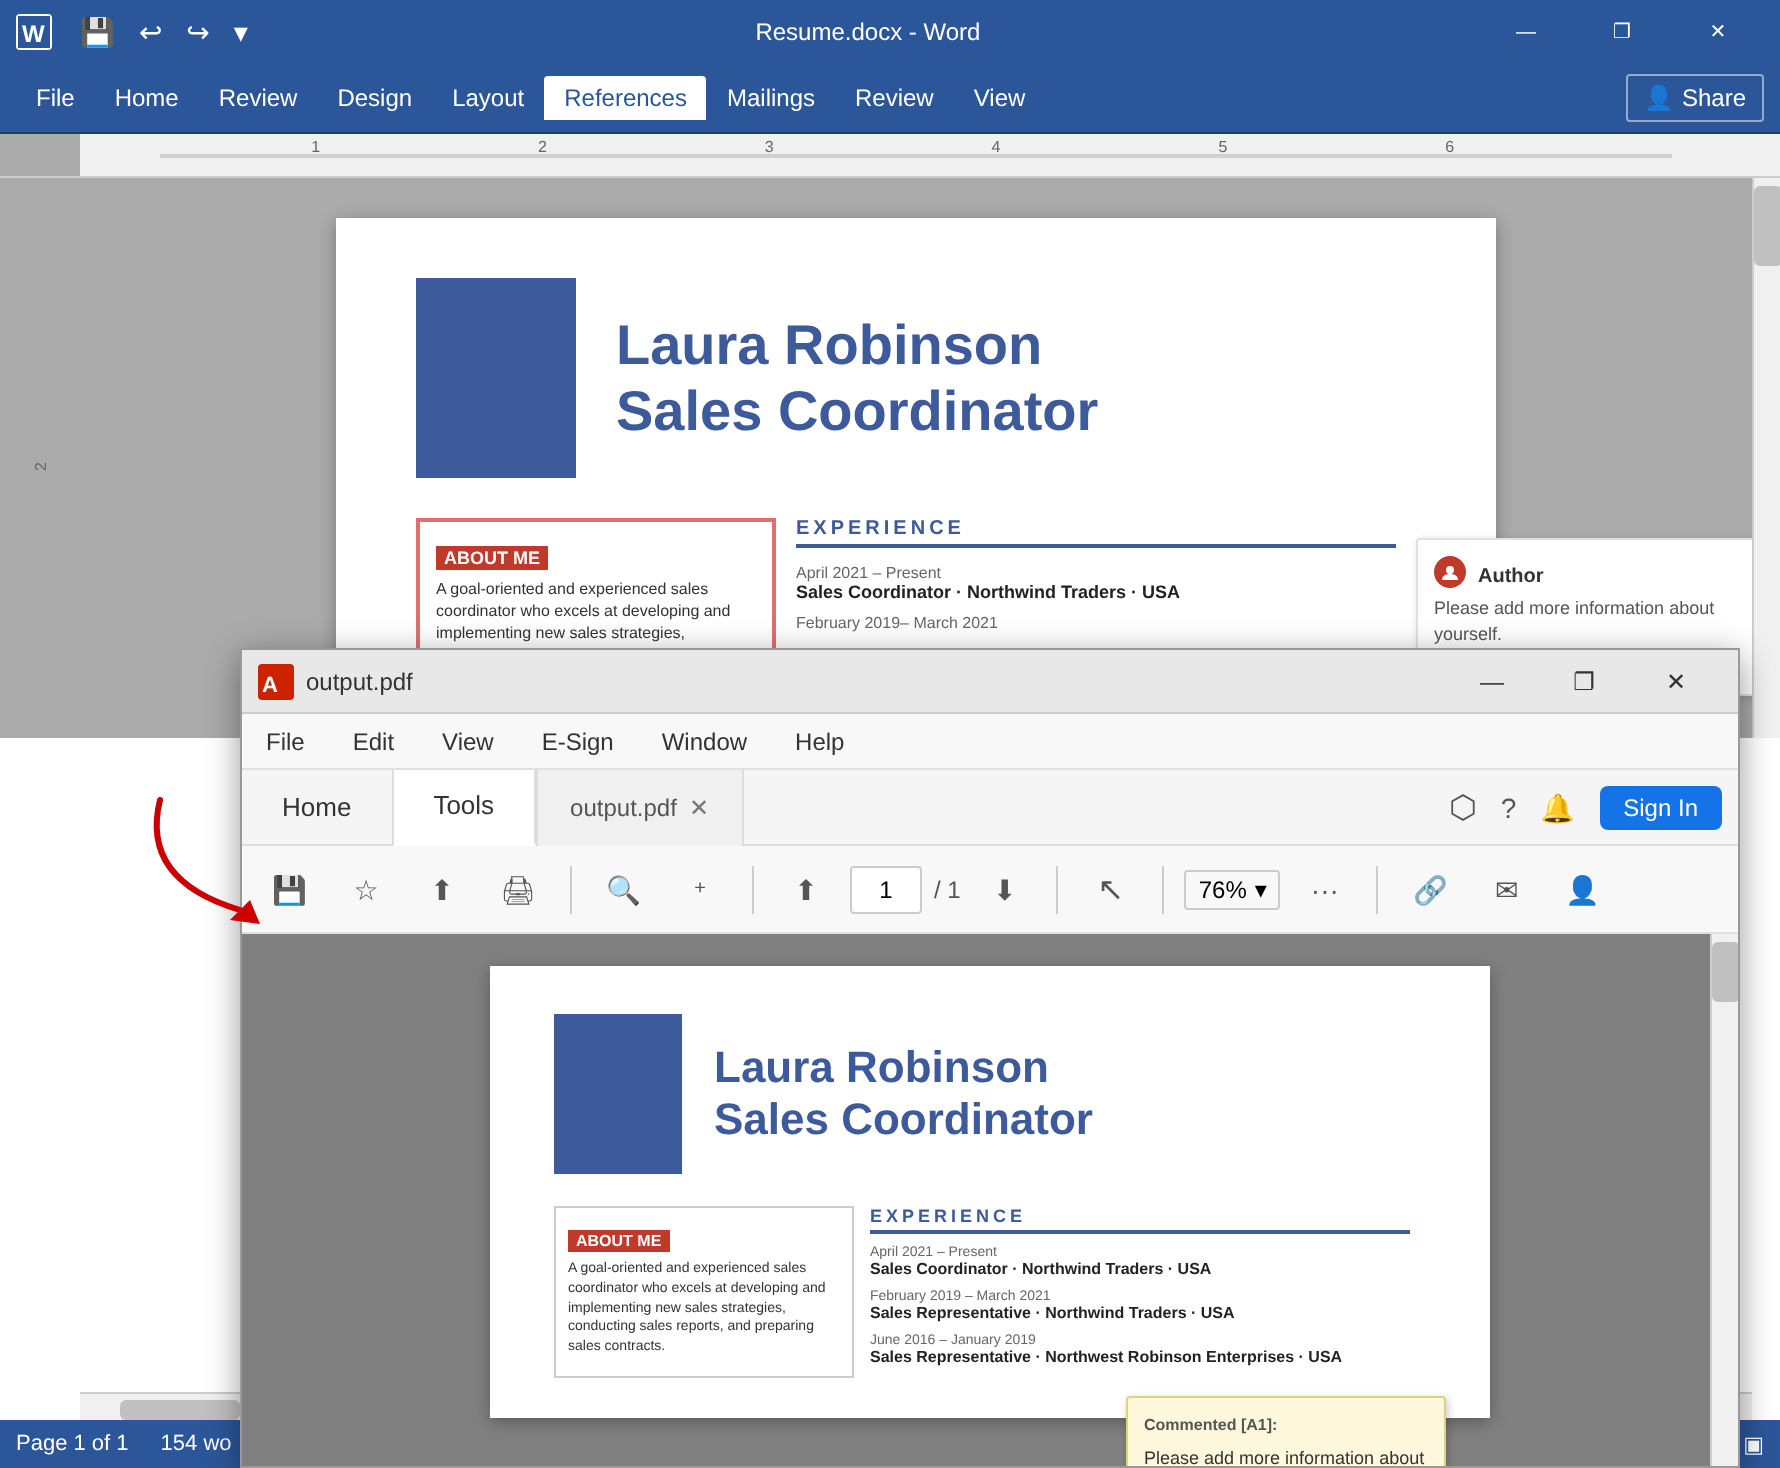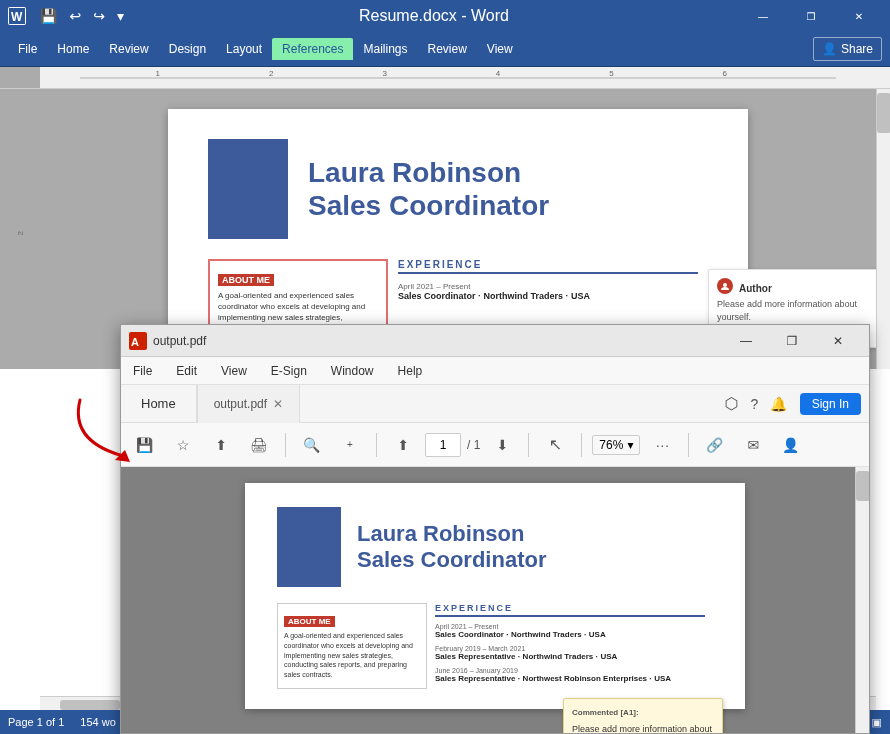--- a/index.html
+++ b/index.html
@@ -8,29 +8,29 @@
     
     .word-window { width: 890px; height: 734px; background: #fff; position: absolute; top: 0; left: 0; }
 
     
     .title-bar { background: #2b579a; height: 32px; display: flex; align-items: center; padding: 0 8px; color: white; font-size: 12px; }
     .title-bar-left { display: flex; align-items: center; gap: 6px; }
     .title-bar-icon { width: 18px; height: 18px; background: #fff; display: flex; align-items: center; justify-content: center; border-radius: 2px; }
     .title-bar-icon svg { width: 16px; height: 16px; }
     .quick-access { display: flex; gap: 4px; margin-left: 4px; }
     .qa-btn { color: white; font-size: 14px; cursor: pointer; padding: 2px 4px; border-radius: 2px; }
-    .title-center { flex: 1; text-align: center; font-size: 16px; color: white; }
+    .title-center { flex: 1; text-align: center; font-size: 12px; color: white; }
     .title-controls { display: flex; gap: 2px; }
     .title-ctrl-btn { width: 46px; height: 32px; display: flex; align-items: center; justify-content: center; color: white; cursor: pointer; font-size: 10px; }
 
     
     .ribbon { background: #2b579a; border-bottom: 1px solid #1a3d6e; }
     .ribbon-tabs { display: flex; align-items: center; padding: 0 8px; height: 34px; }
     .ribbon-tab { color: white; font-size: 12px; padding: 4px 10px; cursor: pointer; border-radius: 2px 2px 0 0; }
-    .ribbon-tab.active { background: #86efac; color: #2b579a; }
+    .ribbon-tab.active { background: #ffffff; color: #2b579a; }
     .ribbon-share { margin-left: auto; display: flex; align-items: center; color: white; font-size: 12px; gap: 4px; cursor: pointer; padding: 4px 8px; border: 1px solid rgba(255,255,255,0.5); border-radius: 2px; }
 
     
     .ruler-area { background: #f0f0f0; height: 22px; border-bottom: 1px solid #ccc; display: flex; align-items: center; padding: 0 40px; position: relative; overflow: hidden; }
 
     
     .word-content { display: flex; background: #ababab; height: calc(100% - 90px - 22px); }
     .word-sidebar-left { width: 40px; background: #ababab; display: flex; flex-direction: column; align-items: center; padding-top: 8px; }
     .scroll-bar-v { width: 14px; background: #f0f0f0; border-left: 1px solid #ccc; }
     .scroll-thumb { width: 14px; height: 40px; background: #c0c0c0; margin-top: 4px; border-radius: 3px; }
@@ -212,20 +212,21 @@
 
         <div class="resume-body-word" style="position:relative;">
           <div class="about-section-word">
             <div class="about-label-word">ABOUT ME</div>
             <div class="about-text-word">A goal-oriented and experienced sales coordinator who excels at developing and implementing new sales strategies, conducting sales reports, and preparing sales contracts.</div>
           </div>
           <div class="exp-section-word">
             <div class="exp-label-word">EXPERIENCE</div>
             <div class="exp-date-word">April 2021 – Present</div>
             <div class="exp-title-word">Sales Coordinator · Northwind Traders · USA</div>
+            <div class="exp-date-word" style="margin-top:6px;">February 2019– March 2021</div>
           </div>
 
           <div class="word-comment">
             <div class="comment-header">
               <div class="comment-avatar">
                 <svg width="10" height="10" viewBox="0 0 10 10">
                     <circle cx="5" cy="4" r="2" fill="white"></circle>
                     <path d="M1 9c0-2.2 1.8-3 4-3s4 .8 4 3" fill="white"></path>
                   </svg>
               </div>
@@ -294,20 +295,21 @@
     <span class="pdf-menu-item">File</span>
     <span class="pdf-menu-item">Edit</span>
     <span class="pdf-menu-item">View</span>
     <span class="pdf-menu-item">E-Sign</span>
     <span class="pdf-menu-item">Window</span>
     <span class="pdf-menu-item">Help</span>
   </div>
 
   <div class="pdf-toolbar-tabs">
     <div class="pdf-tab">Home</div>
+    <div class="pdf-tab active">Tools</div>
     <div class="pdf-tab-file">
       <span>output.pdf</span>
       <span class="pdf-tab-close">✕</span>
     </div>
     <div style="flex:1; display:flex; justify-content:flex-end; align-items:center; padding-right:8px; gap:12px;">
       <span style="font-size:16px; color:#555; cursor:pointer;">⬡</span>
       <span style="font-size:14px; color:#555; cursor:pointer;">?</span>
       <span style="font-size:14px; color:#555; cursor:pointer;">🔔</span>
       <div style="background:#1473e6; color:white; border-radius:4px; padding:4px 12px; font-size:12px; cursor:pointer;">Sign In</div>
     </div>

